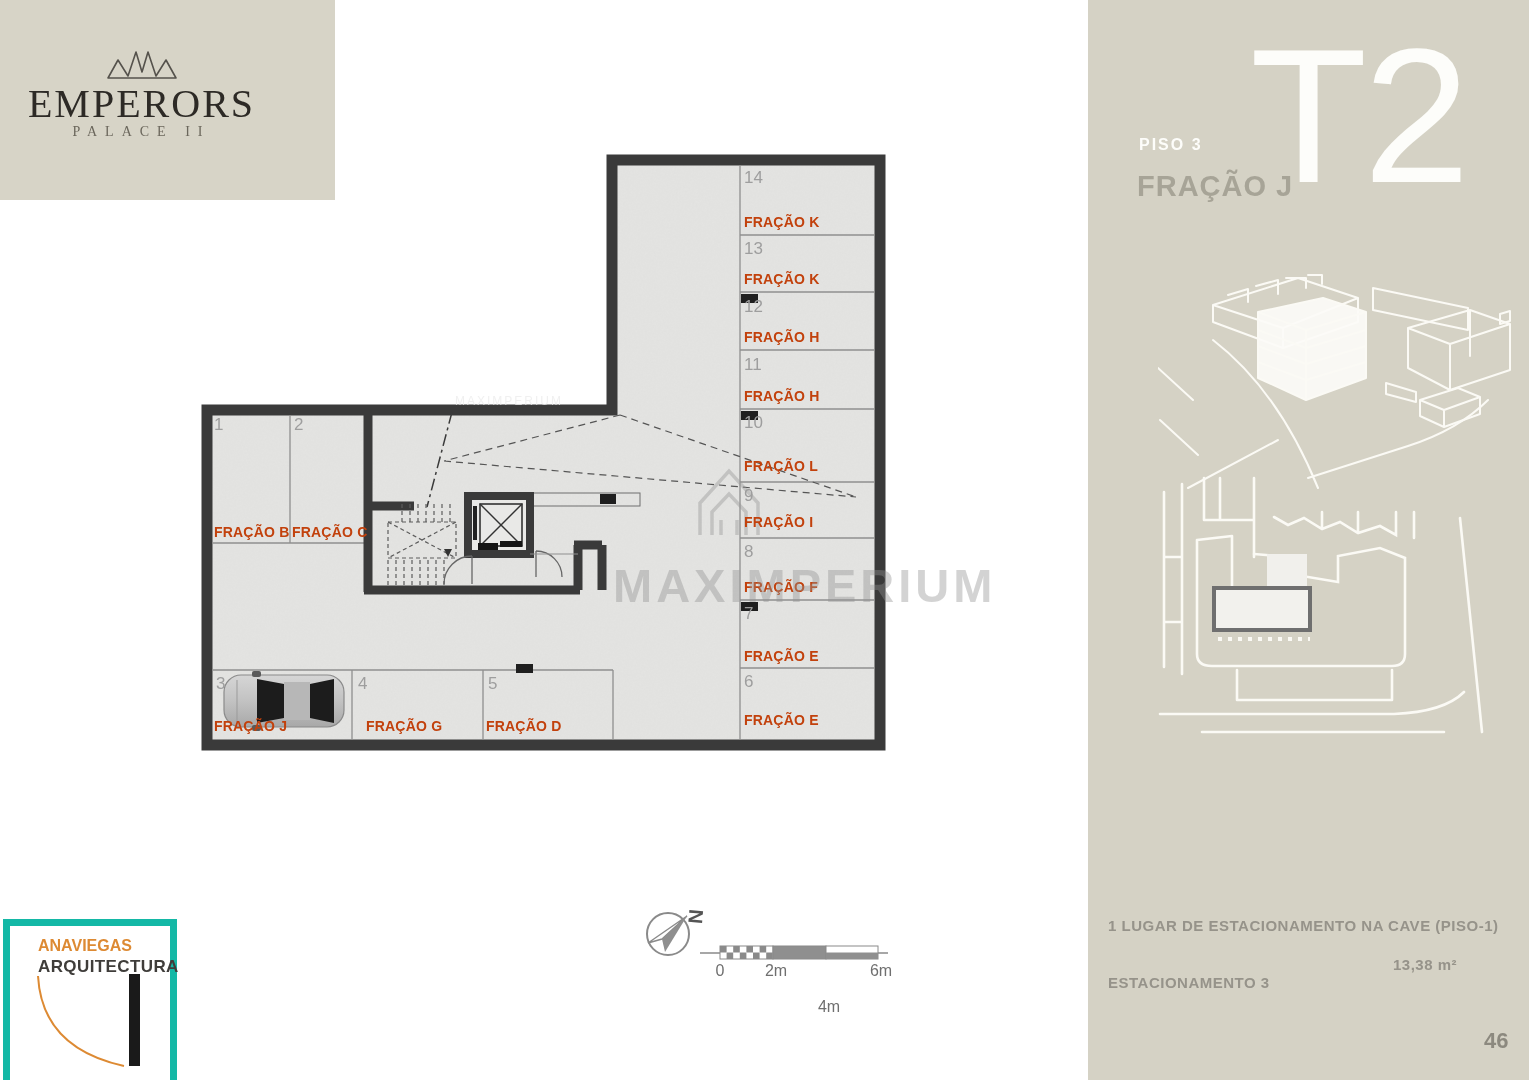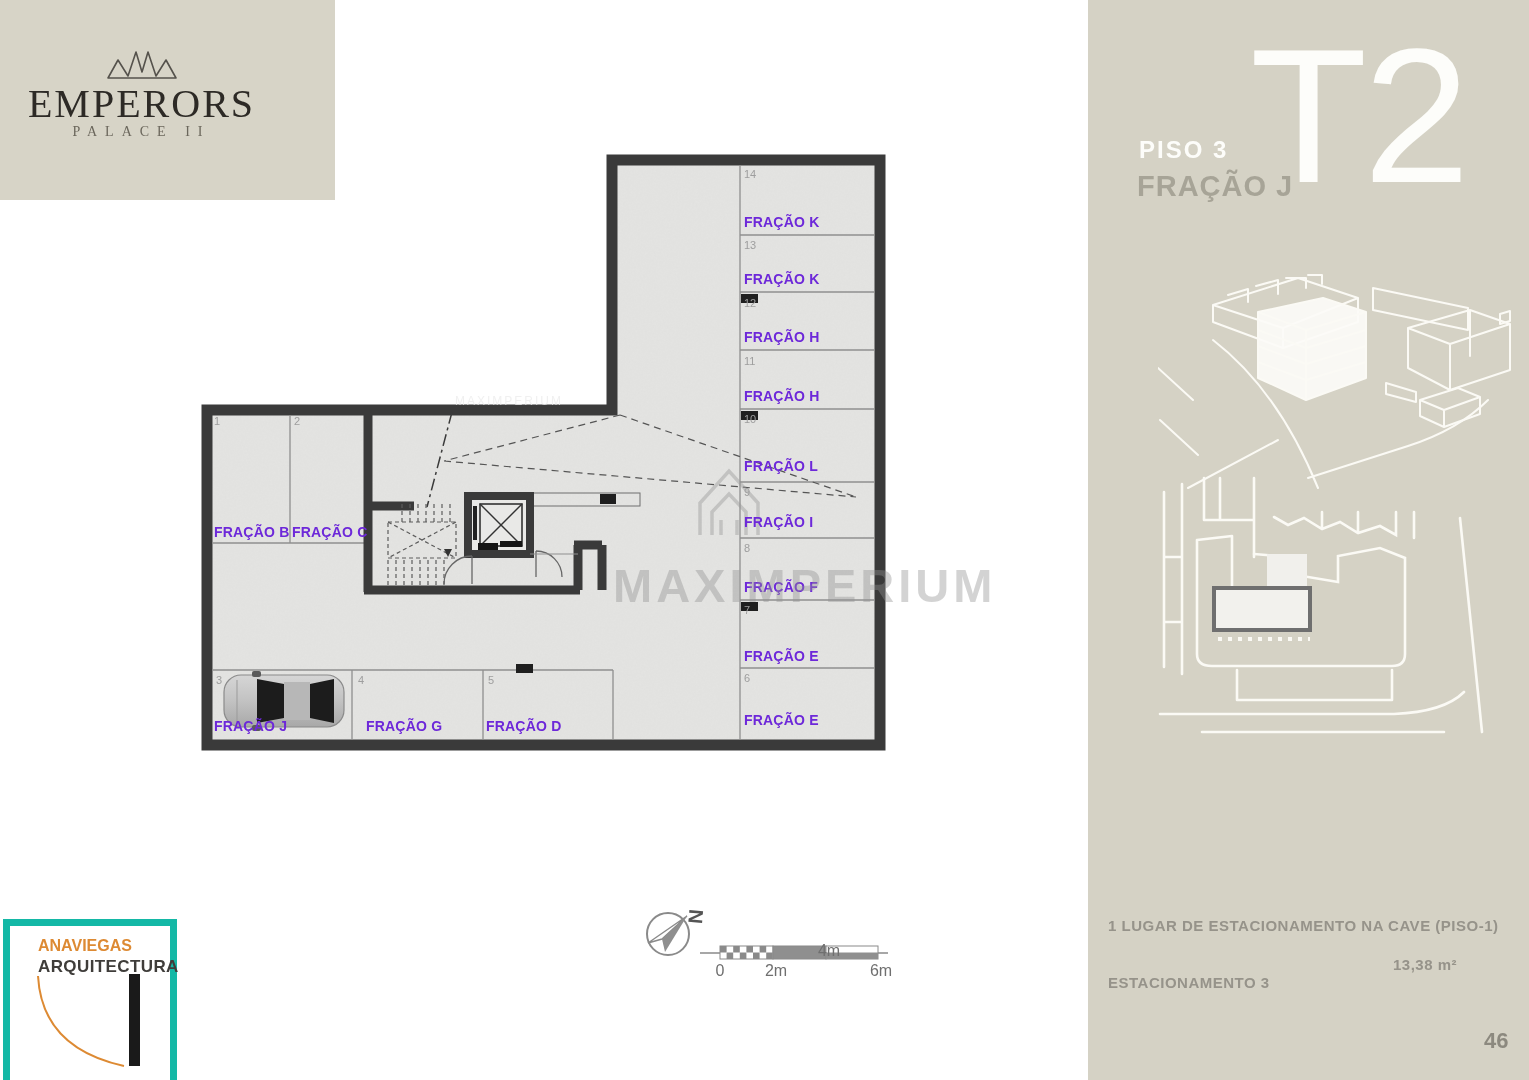--- a/index.html
+++ b/index.html
@@ -7,35 +7,35 @@
        font-family:"Liberation Sans",sans-serif;-webkit-font-smoothing:antialiased;}
   .abs{position:absolute;}
   
   #brand-box{left:0;top:0;width:335px;height:200px;background:#d7d4c7;text-align:center;}
   #brand-name{top:80px;width:283px;left:0;font-family:"Liberation Serif",serif;font-size:40px;
               letter-spacing:2px;color:#2d2a26;}
   #brand-sub{top:124px;width:283px;left:0;font-family:"Liberation Serif",serif;font-size:14px;
              letter-spacing:8px;color:#6b675c;}
   
   #sidebar{left:1088px;top:0;width:441px;height:1080px;background:#d5d2c5;}
-  #floor-label{left:1139px;top:136px;font-size:24px;font-weight:bold;color:#fdfdfa;letter-spacing:2px;}
+  #floor-label{left:1139px;top:136px;font-size:16px;font-weight:bold;color:#fdfdfa;letter-spacing:2px;}
   #fraction-label{left:1137px;top:170px;font-size:29px;font-weight:bold;color:#a7a497;letter-spacing:1px;}
   #type-label{left:1250px;top:20px;font-size:192px;font-weight:400;color:#fdfdfa;letter-spacing:-4px;line-height:1;}
   .info{font-size:15px;font-weight:bold;color:#96938a;letter-spacing:0.5px;}
   #info-line1{left:1108px;top:917px;}
   #info-line2{left:1108px;top:956px;margin-top:18px;}
   #info-area{left:1393px;top:956px;}
   #page-number{left:1484px;top:1028px;font-size:22px;font-weight:bold;color:#8c897f;}
   
   #architect-box{left:3px;top:919px;width:160px;height:158px;background:#fff;border:7px solid #14b8a6;}
   #architect-line1{left:28px;top:11px;font-size:16px;font-weight:bold;color:#dd8a33;}
   #architect-line2{left:28px;top:31px;font-size:17px;font-weight:bold;color:#3f3d3a;letter-spacing:0.4px;}
   
-  .stall-label{font-size:14px;font-weight:bold;color:#6d28d9;letter-spacing:0.2px;z-index:4;}
-  .stall-num{font-size:11px;color:#9e9e9e;z-index:4;}
+  .stall-label{font-size:14px;font-weight:bold;color:#c2410c;letter-spacing:0.2px;z-index:4;}
+  .stall-num{font-size:17px;color:#9e9e9e;z-index:4;}
   
   #watermark{left:613px;top:558px;font-size:47px;font-weight:bold;letter-spacing:4px;
              color:rgba(145,145,145,0.40);z-index:5;}
   #plan-mini-watermark{left:455px;top:394px;font-size:12px;letter-spacing:2px;color:rgba(235,235,235,0.75);z-index:4;}
   
   .scale-label{font-size:16px;color:#6f6f6f;width:40px;text-align:center;z-index:4;}
   #north-label{left:688px;top:905px;font-size:20px;font-weight:bold;color:#555;transform:rotate(95deg);z-index:4;}
   svg{display:block;}
   #plan-svg{left:0;top:0;z-index:1;}
   #buildings-svg{left:1158px;top:250px;z-index:2;}
@@ -265,21 +265,21 @@
 <div class="abs stall-label" style="left:214px;top:718px">FRAÇÃO J</div>
 <div class="abs stall-label" style="left:366px;top:718px">FRAÇÃO G</div>
 <div class="abs stall-label" style="left:486px;top:718px">FRAÇÃO D</div>
 
 <div id="watermark" class="abs">MAXIMPERIUM</div>
 <div id="plan-mini-watermark" class="abs">MAXIMPERIUM</div>
 
 <div id="north-label" class="abs">N</div>
 <div class="abs scale-label" style="left:700px;top:962px">0</div>
 <div class="abs scale-label" style="left:756px;top:962px">2m</div>
-<div class="abs scale-label" style="left:809px;top:942px">4m</div>
+<div class="abs scale-label" style="left:809px;top:998px">4m</div>
 <div class="abs scale-label" style="left:861px;top:962px">6m</div>
 
 <div id="info-line1" class="abs info">1 LUGAR DE ESTACIONAMENTO NA CAVE (PISO-1)</div>
 <div id="info-line2" class="abs info">ESTACIONAMENTO 3</div>
 <div id="info-area" class="abs info">13,38 m²</div>
 <div id="page-number" class="abs">46</div>
 
 <div id="architect-box" class="abs">
   <div id="architect-line1" class="abs">ANAVIEGAS</div>
   <div id="architect-line2" class="abs">ARQUITECTURA</div>

